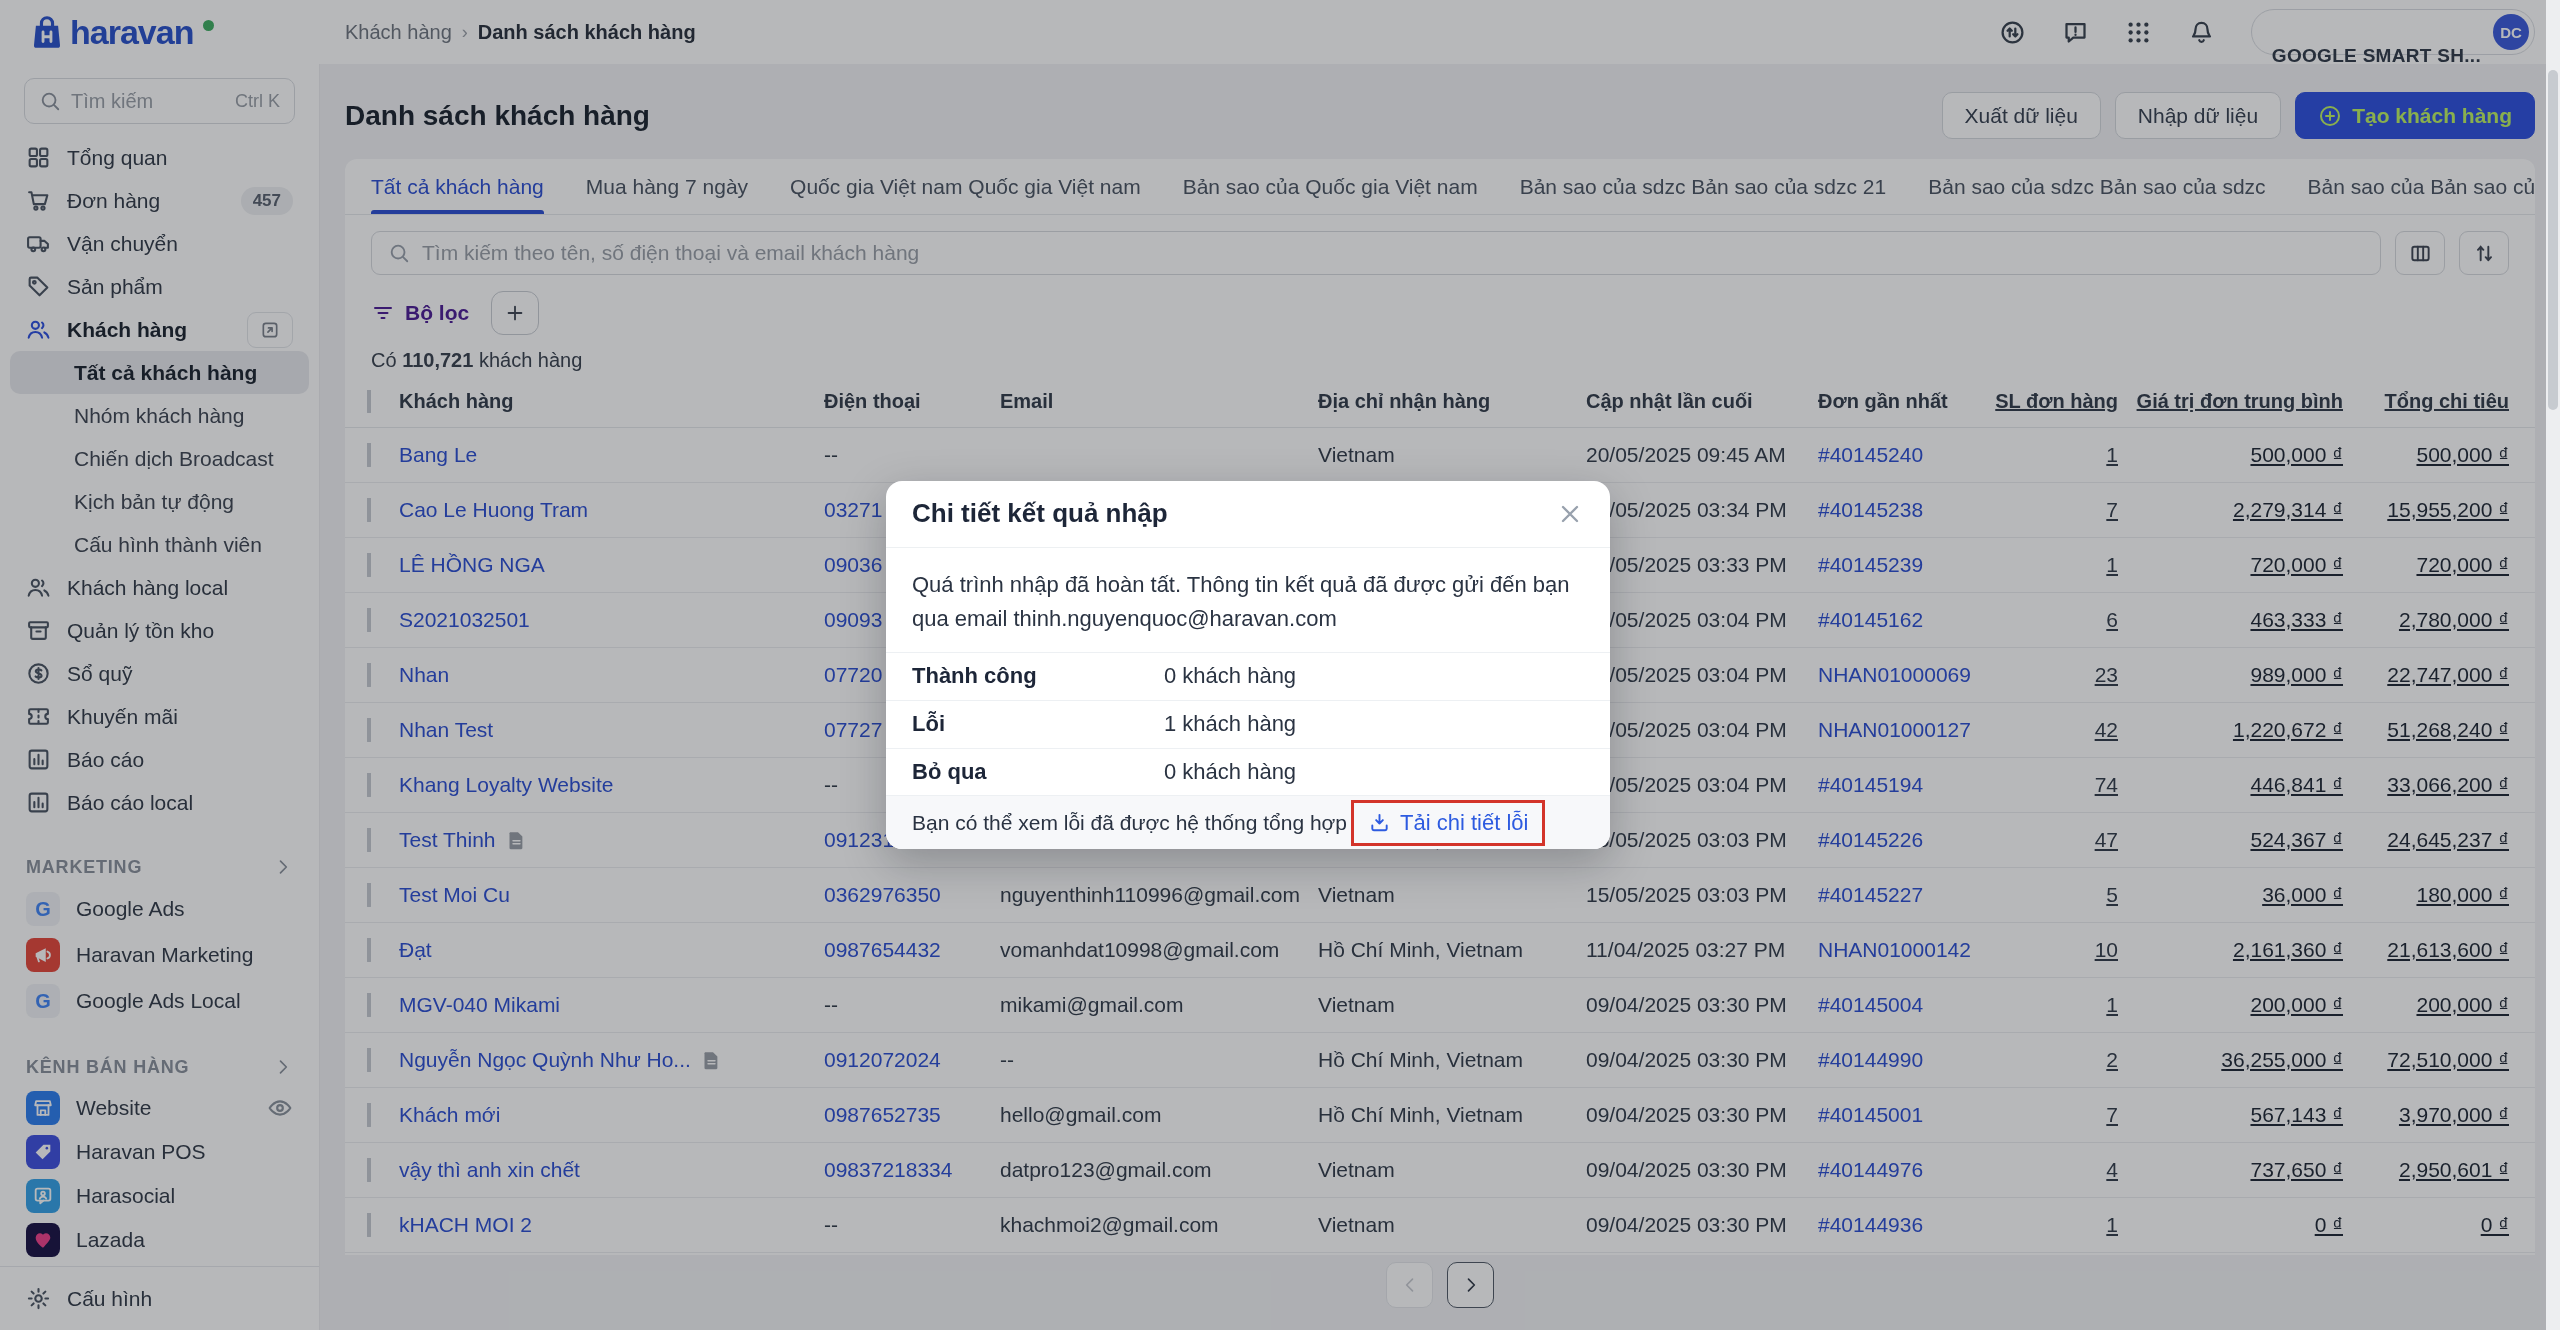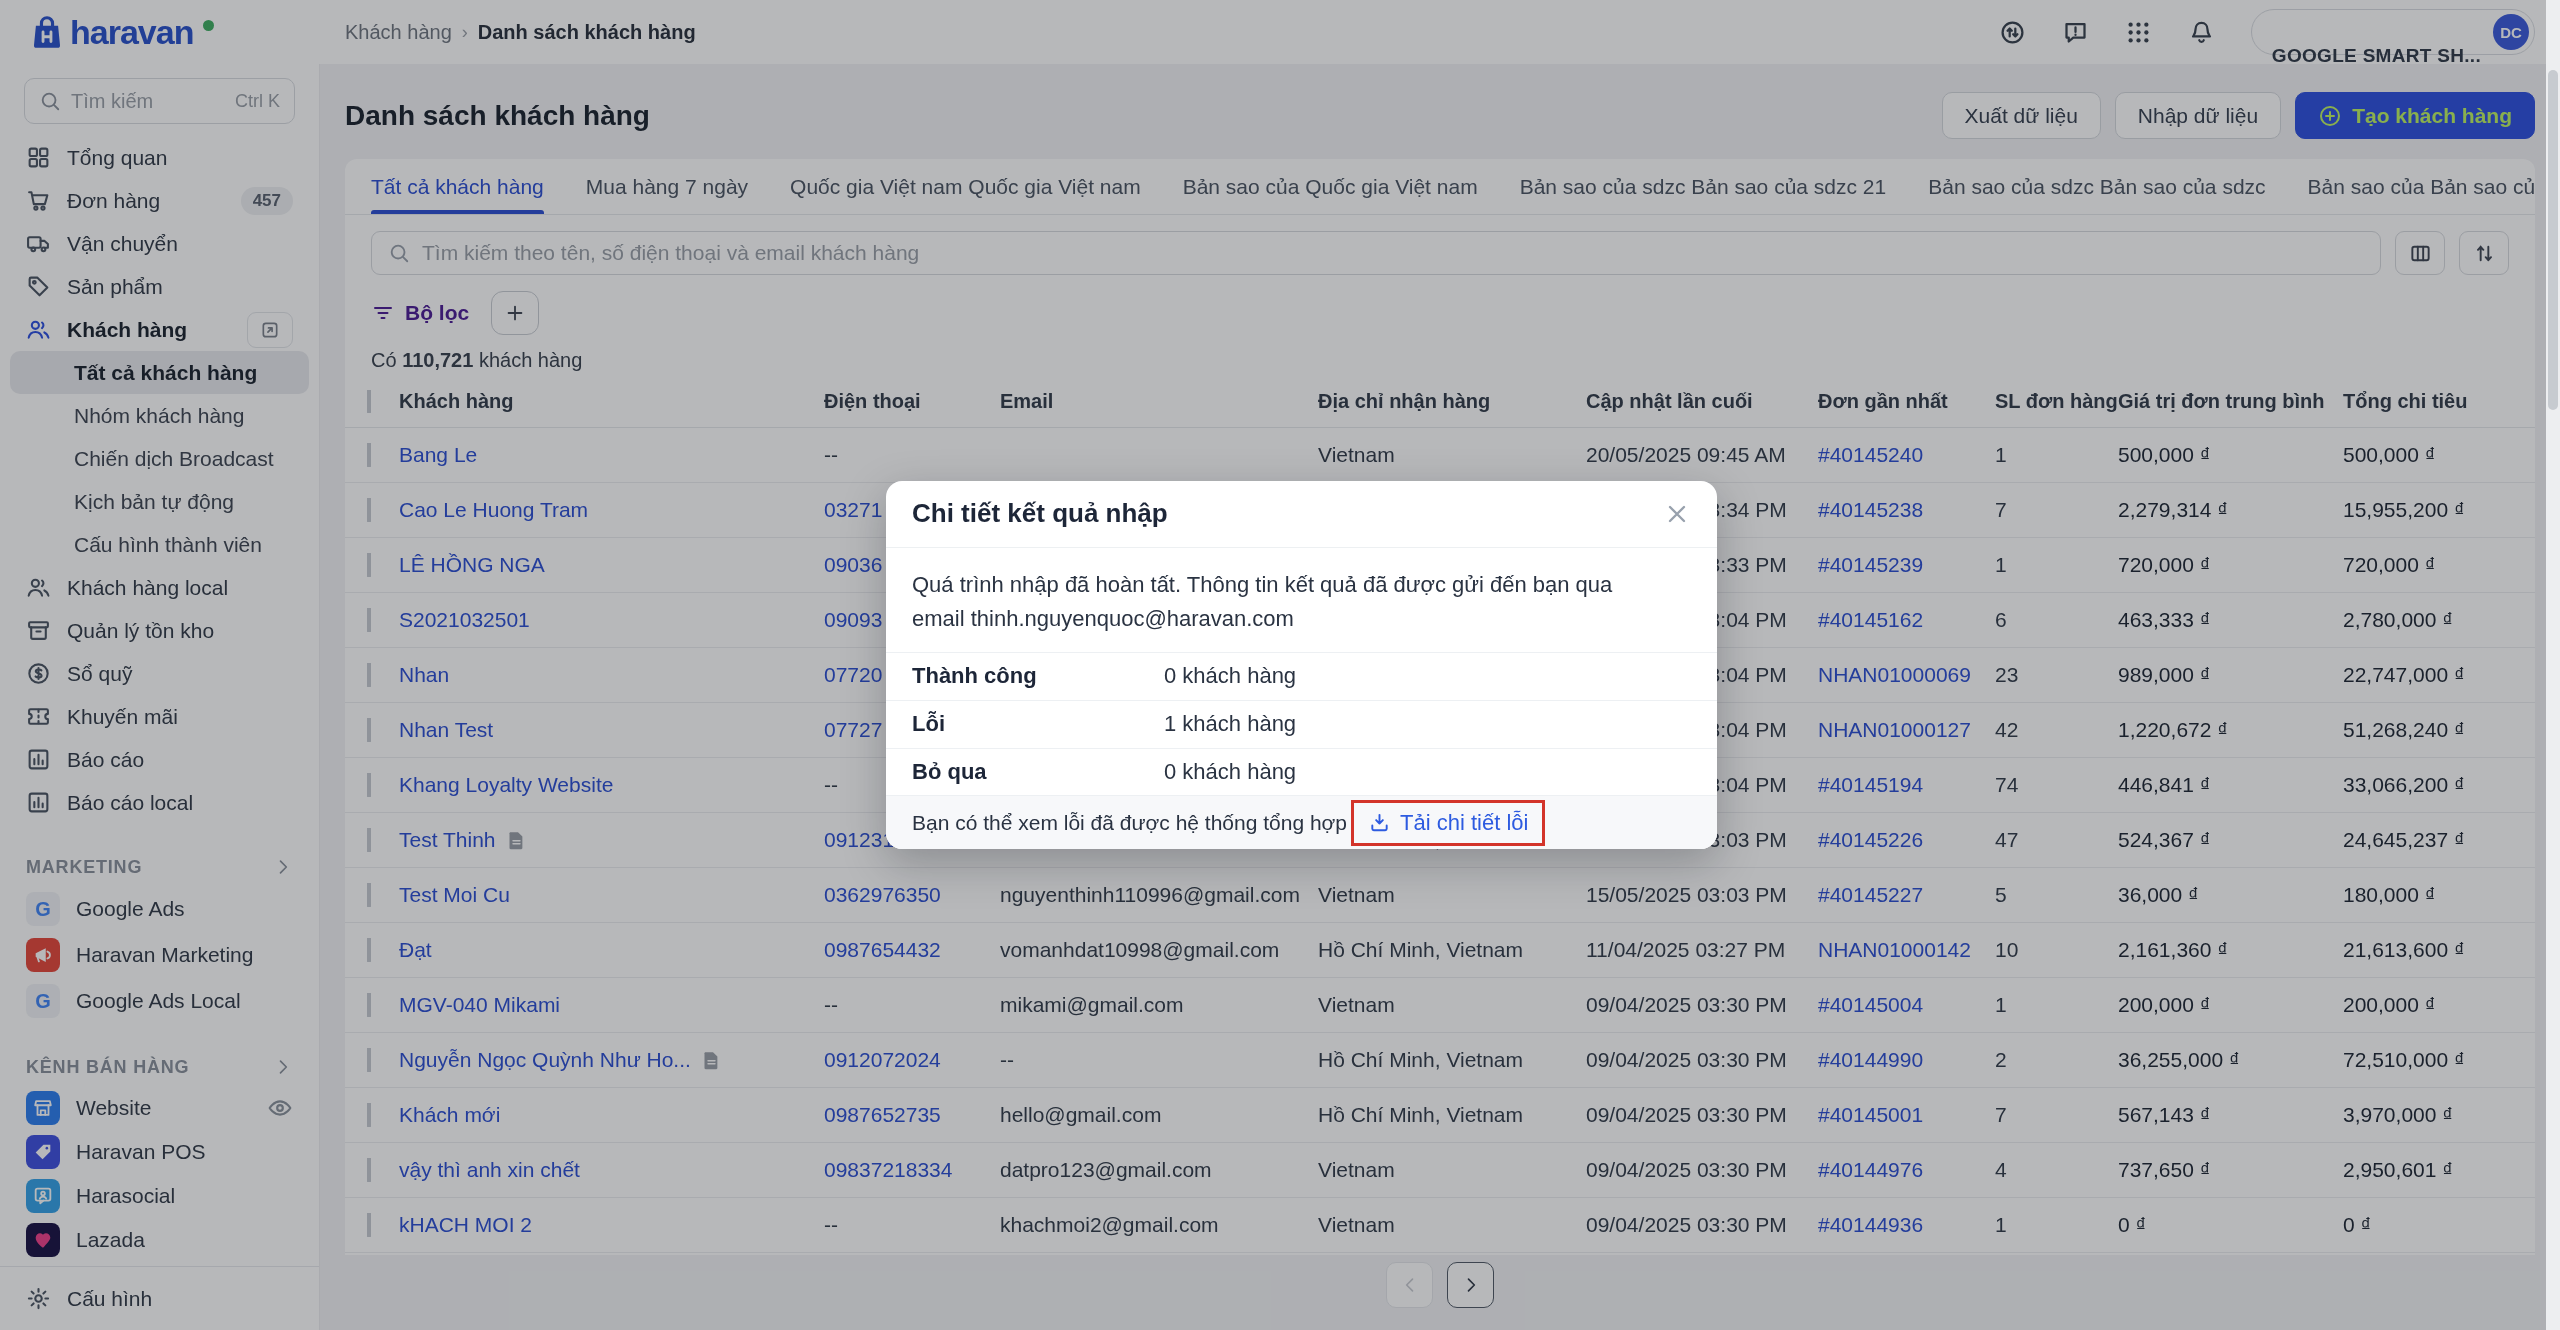--- a/index.html
+++ b/index.html
@@ -99,39 +99,39 @@
     display:flex; align-items:center; justify-content:center; cursor:pointer; margin-left:10px; }
   .add-filter .icon { width:22px; height:22px; }
   .count-row { margin:14px 26px 4px 26px; font-size:20px; color:#3a4350; }
   .count-row b { font-weight:700; }
 
   
   .tgrid { display:grid; grid-template-columns:54px 425px 176px 318px 268px 232px 177px 123px 225px 1fr; align-items:center; }
   .thead { height:52px; border-bottom:1px solid #e6e8eb; font-size:20px; font-weight:700; color:#333d4b; }
   .trow { height:55px; border-bottom:1px solid #ebedef; font-size:21px; color:#333d4b; background:#fff; }
   .cell { padding-right:12px; overflow:hidden; white-space:nowrap; }
-  .cell.right { text-align:left; padding-right:0; }
+  .cell.right { text-align:right; padding-right:0;text-decoration:underline; }
   .thead .cell.right:last-child, .trow .cell.right:last-child { padding-right:26px; }
   .cb-cell { padding-left:22px; }
   .checkbox { width:22px; height:22px; border:2px solid #c6cbd2; border-radius:6px; background:#fff; cursor:pointer; }
   a.link, .link { color:#2d50d3; text-decoration:none; cursor:pointer; }
   .name-cell { display:flex; align-items:center; gap:10px; }
   .note-ic { width:21px; height:21px; color:#9aa0a8; flex:0 0 auto; }
   .money { color:#1f2835; }
 
   .pagination { display:flex; justify-content:center; gap:14px; margin-top:9px; }
   .page-btn { width:47px; height:46px; border-radius:10px; background:#fff; display:flex; align-items:center;
     justify-content:center; cursor:pointer; }
   .page-btn .icon { width:20px; height:20px; }
   .page-btn.prev { border:1px solid #e4e6ea; color:#c9ccd2; }
   .page-btn.next { border:1px solid #525b68; color:#323b49; }
 
   
   .overlay { position:fixed; inset:0; background:rgba(16,20,28,0.30); z-index:40; }
-  .modal { position:fixed; left:886px; top:481px; width:831px; height:368px; background:#fff; border-radius:16px;
+  .modal { position:fixed; left:886px; top:481px; width:724px; height:368px; background:#fff; border-radius:16px;
     box-shadow:0 14px 44px rgba(10,14,22,.25); z-index:50; display:flex; flex-direction:column; }
   .modal-head { height:71px; display:flex; align-items:center; padding:0 26px; border-bottom:1px solid #edf0f2; }
   .modal-title { font-size:26px; font-weight:700; color:#1d2638; }
   .modal-close { margin-left:auto; width:28px; height:28px; color:#98a1ad; cursor:pointer; }
   .modal-body { padding:20px 26px 16px 26px; font-size:22px; color:#2a3342; line-height:34px; }
   .modal-body .msg { max-width:730px; }
   .stat-row { height:51px; display:flex; align-items:center; padding:0 26px; border-top:1px solid #edf0f3; font-size:22px; }
   .stat-label { width:252px; font-weight:700; color:#1d2638; }
   .stat-value { color:#2a3342; }
   .modal-foot { margin-top:auto; height:57px; background:#f7f8fa; border-top:1px solid #edf0f3;

